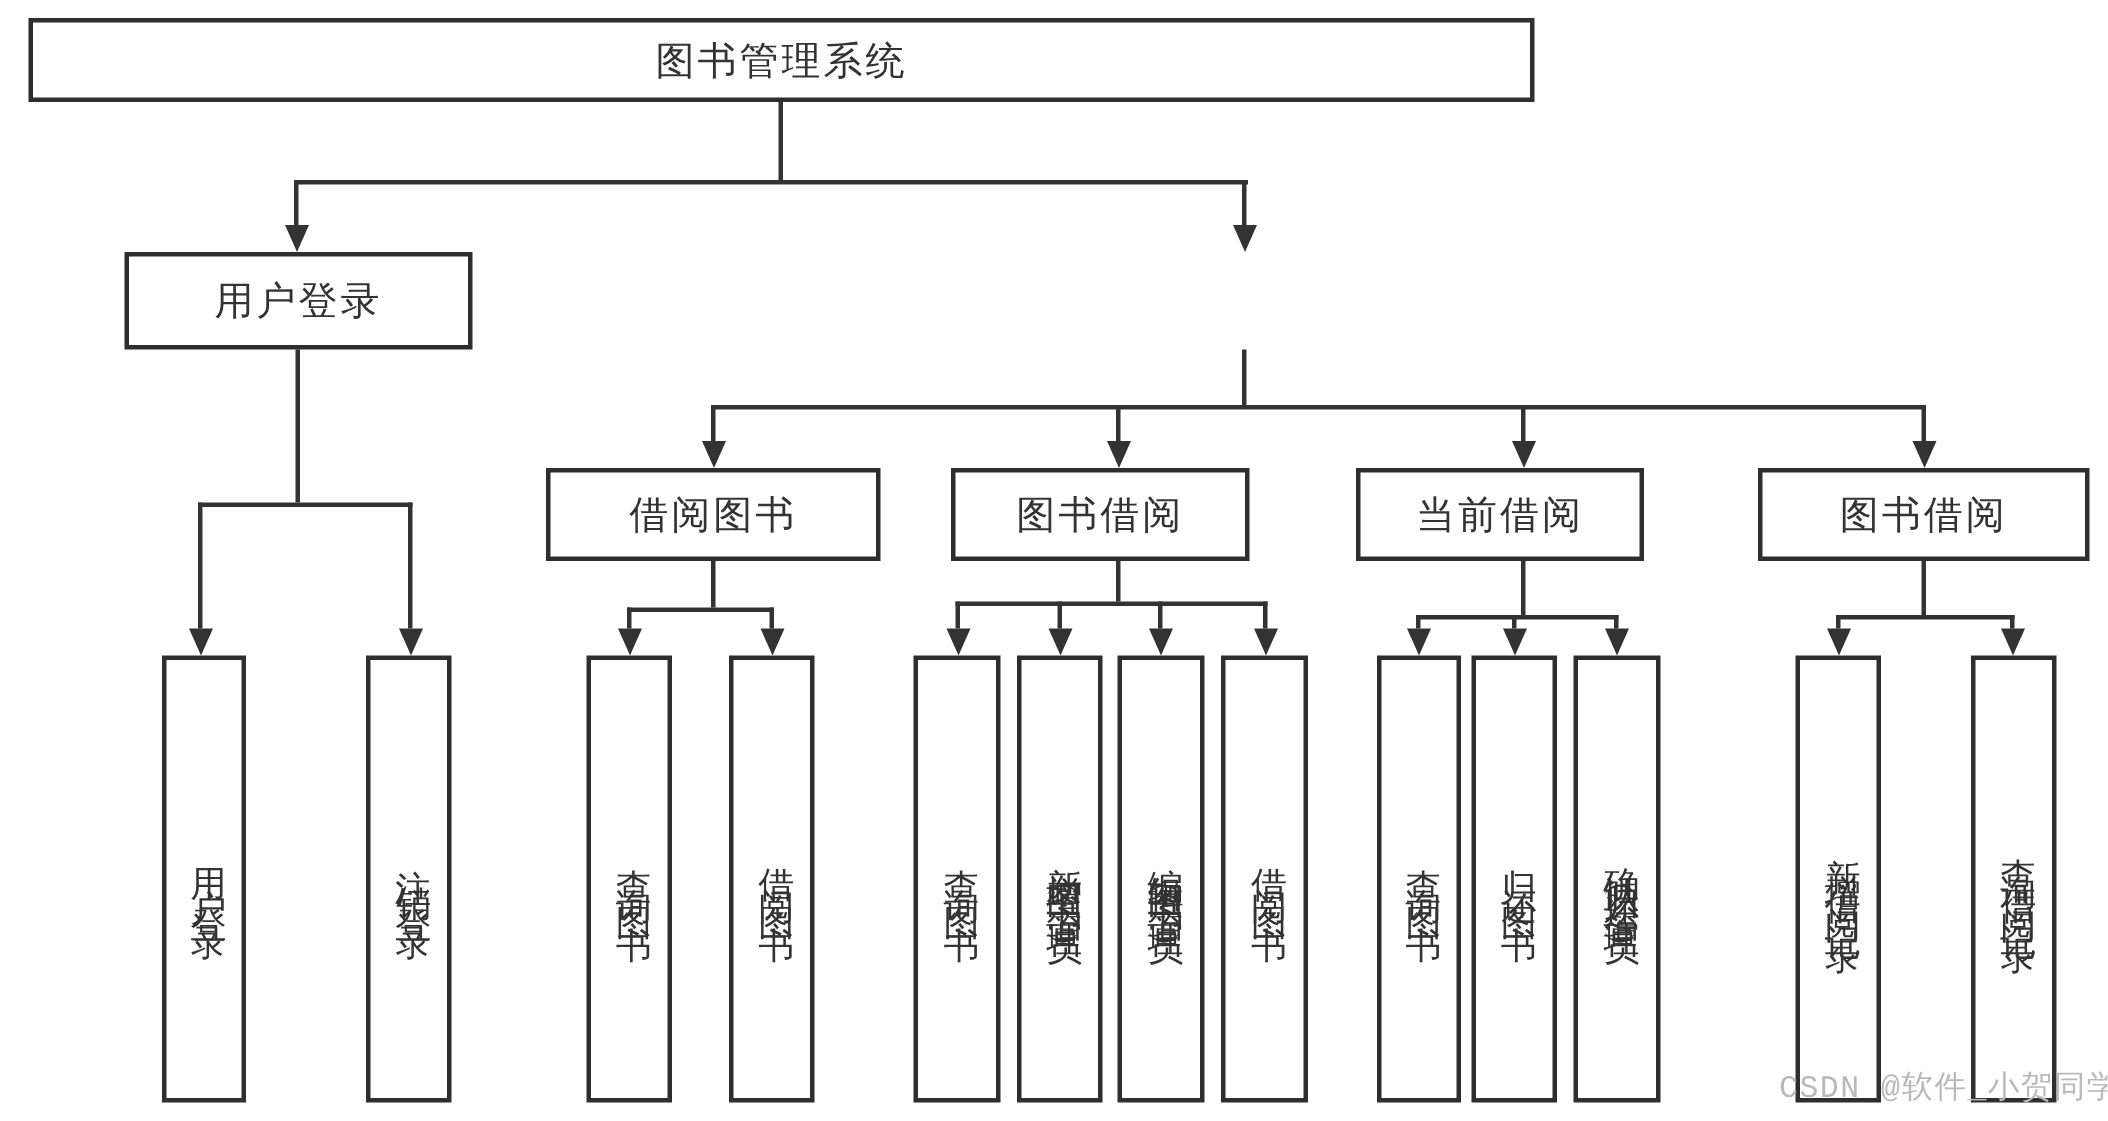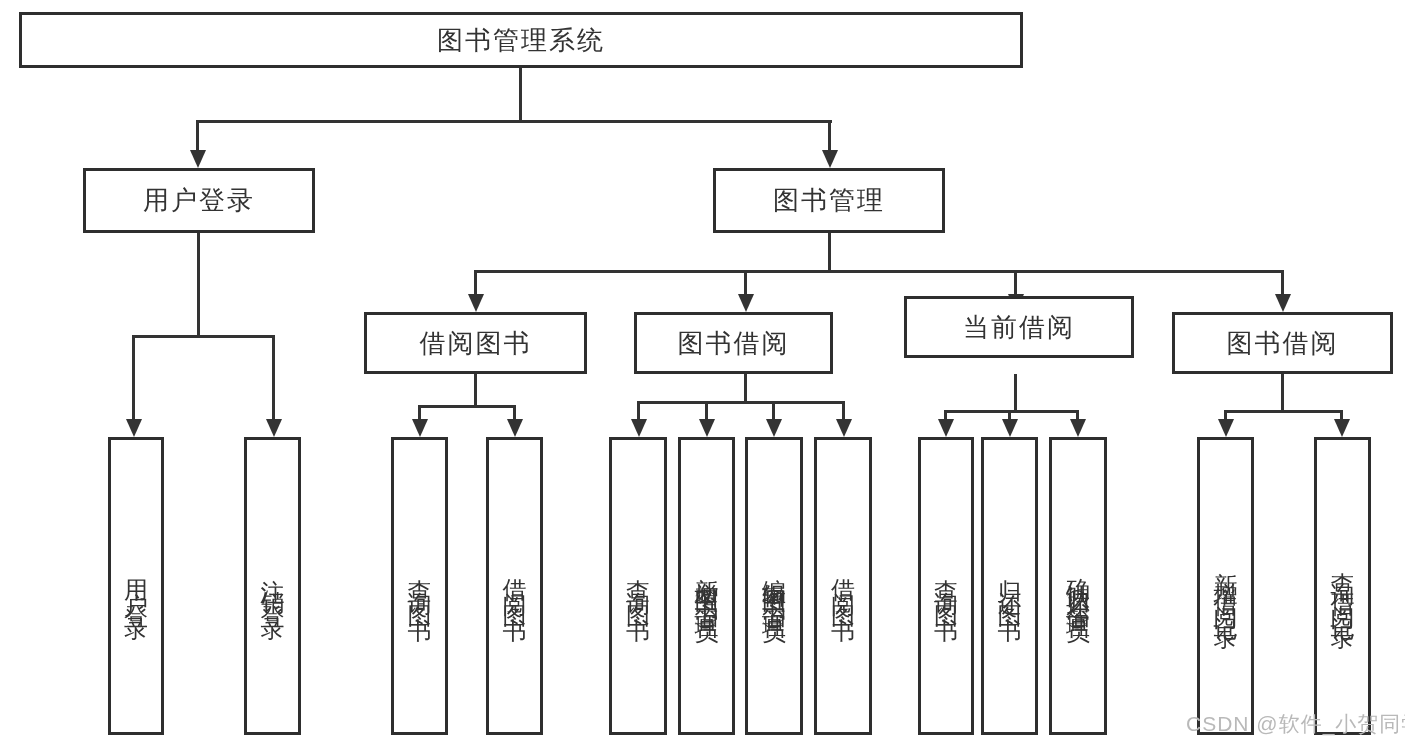--- a/index.html
+++ b/index.html
@@ -1,20 +1,20 @@
 <!DOCTYPE html>
 <html><head>
 <meta charset="utf-8">
 <style>
   html,body{margin:0;padding:0;background:#ffffff;}
   .canvas{
     position:relative;
     width:1405px;height:747px;
     background:#ffffff;
-    font-family:Liberation Sans, sans-serif;
+    font-family:Liberation Mono, monospace;
     overflow:hidden;
   }
   .box{
     position:absolute;
     border:3px solid #2e2e2e;
     background:#ffffff;
     box-sizing:border-box;
     display:flex;align-items:center;justify-content:center;
     color:#333333;
     font-size:26px;
@@ -67,23 +67,20 @@
   <div class="vl" style="left:519px;top:68px;height:52px;"></div>
   <div class="hl" style="left:196px;top:120px;width:636px;"></div>
   <div class="vl" style="left:196px;top:120px;height:30px;"></div>
   <div class="ar" style="left:190px;top:150px;"></div>
   <div class="vl" style="left:828px;top:120px;height:30px;"></div>
   <div class="ar" style="left:822px;top:150px;"></div>
 
   <div class="box" style="left:83px;top:168px;width:232px;height:65px;">
     <span>用户登录</span>
   </div>
-  <div class="box" style="left:713px;top:168px;width:232px;height:65px;">
-    <span>图书管理</span>
-  </div>
 
   <div class="vl" style="left:197px;top:233px;height:102px;"></div>
   <div class="hl" style="left:132px;top:335px;width:143px;"></div>
   <div class="vl" style="left:132px;top:335px;height:84px;"></div>
   <div class="ar" style="left:126px;top:419px;"></div>
   <div class="vl" style="left:272px;top:335px;height:84px;"></div>
   <div class="ar" style="left:266px;top:419px;"></div>
 
   <div class="vbox sp4" style="left:108px;width:56px;">
     <span>用户登录</span>
@@ -102,21 +99,21 @@
   <div class="ar" style="left:1008px;top:294px;"></div>
   <div class="vl" style="left:1281px;top:270px;height:24px;"></div>
   <div class="ar" style="left:1275px;top:294px;"></div>
 
   <div class="box" style="left:364px;top:312px;width:223px;height:62px;">
     <span>借阅图书</span>
   </div>
   <div class="box" style="left:634px;top:312px;width:199px;height:62px;">
     <span>图书借阅</span>
   </div>
-  <div class="box" style="left:904px;top:296px;width:230px;height:62px;">
+  <div class="box" style="left:904px;top:312px;width:192px;height:62px;">
     <span>当前借阅</span>
   </div>
   <div class="box" style="left:1172px;top:312px;width:221px;height:62px;">
     <span>图书借阅</span>
   </div>
 
   <div class="vl" style="left:474px;top:374px;height:31px;"></div>
   <div class="hl" style="left:418px;top:405px;width:98px;"></div>
   <div class="vl" style="left:418px;top:405px;height:14px;"></div>
   <div class="ar" style="left:412px;top:419px;"></div>

